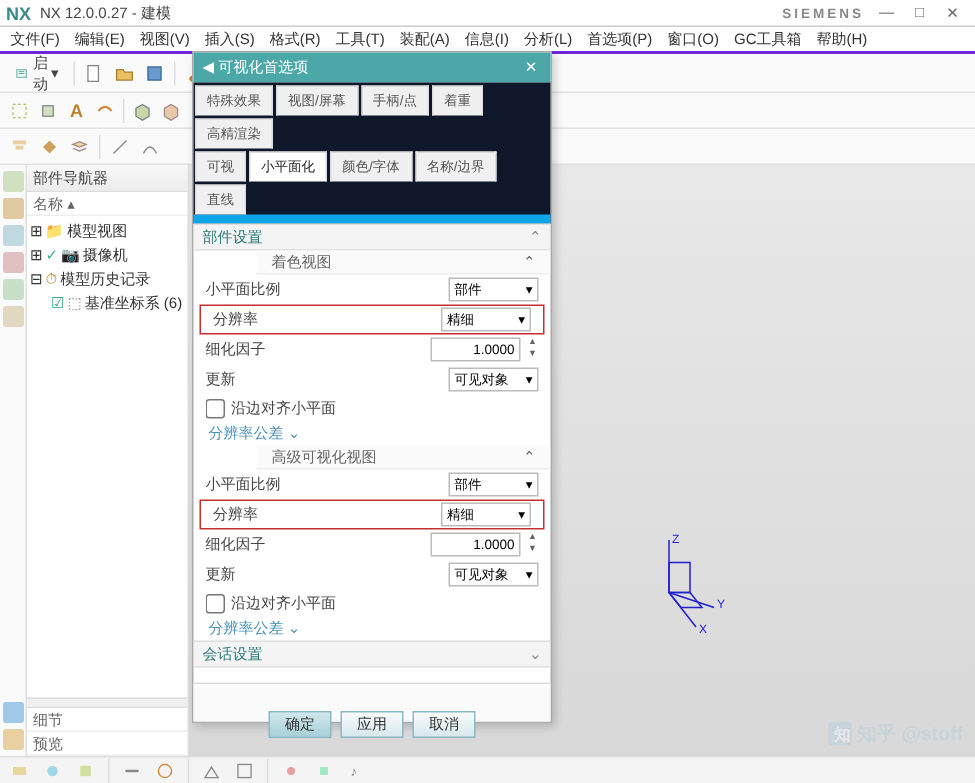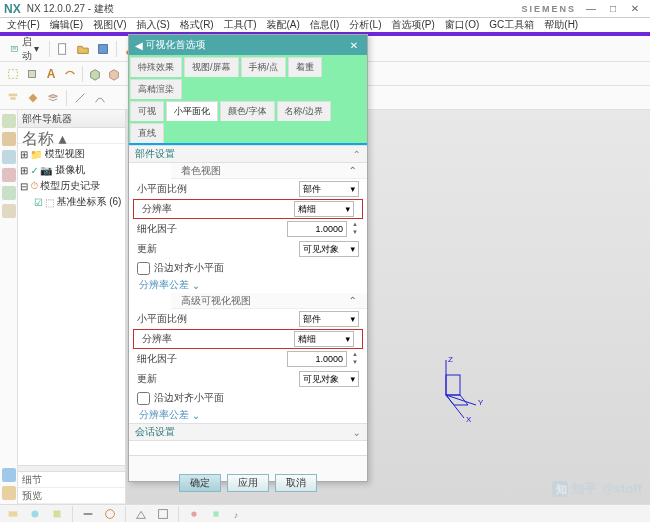--- a/index.html
+++ b/index.html
@@ -3,46 +3,46 @@
 <meta charset="utf-8">
 <style>
 * { box-sizing: border-box; margin: 0; padding: 0; font-family: "Microsoft YaHei", Arial, sans-serif; }
 body { width: 650px; height: 522px; background: #f0f0f0; font-size: 10px; overflow: hidden; position: relative; }
 .titlebar { height: 18px; background: #fff; border-bottom: 1px solid #ccc; display: flex; align-items: center; padding: 0 4px; }
 .nx-logo { font-weight: bold; color: #3a8a8a; font-size: 12px; margin-right: 6px; }
 .title-text { color: #444; font-size: 10px; flex: 1; }
 .siemens { letter-spacing: 2px; font-size: 9px; color: #888; font-weight: bold; margin-right: 4px; }
 .window-btns { display: flex; }
 .win-btn { width: 22px; height: 14px; display: flex; align-items: center; justify-content: center; font-size: 10px; color: #666; }
-.menubar { height: 18px; background: #fff; border-bottom: 4px solid #6d28d9; display: flex; align-items: center; padding: 0 4px; gap: 4px; }
+.menubar { height: 18px; background: #fff; border-bottom: 2px solid #6d28d9; display: flex; align-items: center; padding: 0 4px; gap: 4px; }
 .menu-item { padding: 1px 3px; color: #333; cursor: default; font-size: 10px; white-space: nowrap; }
 .toolbar1 { height: 26px; background: #fafafa; border-bottom: 1px solid #e0e0e0; display: flex; align-items: center; padding: 0 4px; gap: 2px; }
 .tb-btn { width: 18px; height: 18px; display: flex; align-items: center; justify-content: center; border-radius: 2px; }
 .tb-btn svg { width: 14px; height: 14px; }
 .start-btn { display: flex; align-items: center; gap: 2px; padding: 2px 6px; color: #444; }
 .toolbar2 { height: 24px; background: #fafafa; border-bottom: 1px solid #e0e0e0; display: flex; align-items: center; padding: 0 4px; gap: 1px; overflow: hidden; }
 .toolbar3 { height: 24px; background: #fafafa; border-bottom: 1px solid #e0e0e0; display: flex; align-items: center; padding: 0 4px; gap: 2px; overflow: hidden; }
 .main-area { display: flex; height: 394px; }
 .left-rail { width: 18px; background: #fafafa; border-right: 1px solid #e0e0e0; display: flex; flex-direction: column; gap: 4px; padding: 4px 2px; }
 .rail-btn { width: 14px; height: 14px; border-radius: 2px; }
 .nav-panel { width: 108px; background: #fff; border-right: 1px solid #e0e0e0; display: flex; flex-direction: column; font-size: 10px; }
 .nav-header { height: 18px; background: linear-gradient(#f8f8f8,#ececec); border-bottom: 1px solid #ddd; padding: 2px 4px; color: #444; }
-.nav-sub { height: 16px; border-bottom: 1px solid #eee; padding: 1px 4px; color: #666; font-size: 16px; }
+.nav-sub { height: 16px; border-bottom: 1px solid #eee; padding: 1px 4px; color: #666; font-size: 10px; }
 .nav-tree { flex: 1; padding: 2px; color: #333; overflow: hidden; }
 .tree-row { display: flex; align-items: center; gap: 2px; padding: 1px 0; white-space: nowrap; }
 .nav-footer { border-top: 1px solid #ddd; }
 .nav-footer-row { height: 16px; border-bottom: 1px solid #eee; padding: 1px 4px; color: #666; }
 .graphics { flex: 1; background: linear-gradient(#e8e8e8,#d8d8d8); position: relative; }
 .triad { position: absolute; left: 290px; top: 240px; }
 .watermark { position: absolute; right: 8px; bottom: 6px; color: #c8d4db; font-size: 13px; font-weight: bold; display: flex; align-items: center; gap: 4px; }
 .dialog { position: absolute; left: 128px; top: 34px; width: 240px; height: 448px; background: #fff; border: 1px solid #aaa; box-shadow: 2px 2px 6px rgba(0,0,0,.2); display: flex; flex-direction: column; }
 .dlg-title { height: 20px; background: #4ca8a8; color: #fff; display: flex; align-items: center; padding: 0 6px; font-size: 10px; }
 .dlg-title-text { flex: 1; }
 .dlg-close { width: 14px; text-align: center; cursor: default; }
-.dlg-tabs { display: flex; flex-wrap: wrap; border-bottom: 2px solid #0ea5e9; background: #86efac; }
+.dlg-tabs { display: flex; flex-wrap: wrap; border-bottom: 6px solid #0ea5e9; background: #0f172a; }
 .dlg-tab { padding: 3px 7px; border: 1px solid #ddd; border-bottom: none; margin: 2px 1px 0; font-size: 9px; color: #555; background: #f0f0f0; white-space: nowrap; }
 .dlg-tab.active { background: #fff; color: #222; }
 .dlg-body { flex: 1; overflow: auto; padding: 0; }
 .section-hdr { height: 18px; background: #f4f4f4; border-top: 1px solid #e0e0e0; border-bottom: 1px solid #e0e0e0; display: flex; align-items: center; padding: 0 6px; color: #2a7a7a; font-size: 10px; text-align: right; }
 .section-hdr .chevron { margin-left: auto; color: #888; }
 .sub-hdr { height: 16px; background: #fafafa; border-bottom: 1px solid #eee; display: flex; align-items: center; padding: 0 10px; color: #666; font-size: 10px; margin-left: 42px; }
 .field-row { display: flex; align-items: center; height: 20px; padding: 0 8px; gap: 4px; }
 .field-row.highlight { border: 1.5px solid #c43030; margin: 0 4px; }
 .field-label { flex: 1; color: #444; font-size: 10px; }
 .field-input { width: 60px; height: 16px; border: 1px solid #bbb; font-size: 9px; padding: 0 3px; display: flex; align-items: center; justify-content: flex-end; }

